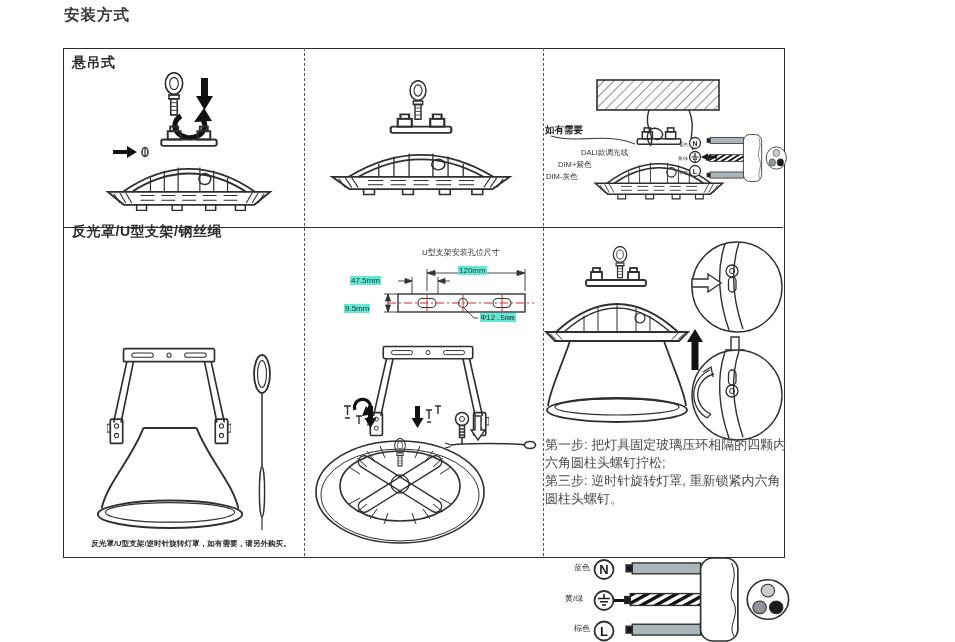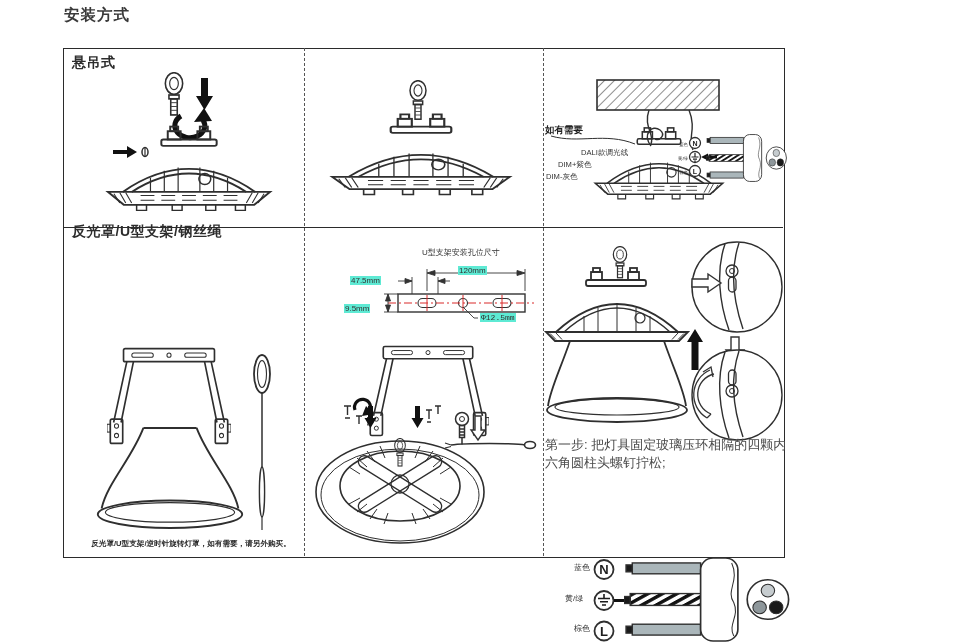--- a/index.html
+++ b/index.html
@@ -297,20 +297,21 @@
         <path d="M170,132 A27,27 0 0 0 167,180"></path>
         <path d="M174,136 A21,21 0 0 0 171,176"></path>
         <path d="M167,180 L171,176"></path>
         <path d="M163,134 L171,129 L173,139"></path>
       </g>
     </g>
   </svg>
 
   <div class="abs steps" style="left:545px;top:436px;">
     <div>第一步: 把灯具固定玻璃压环相隔的四颗内六角圆柱头螺钉拧松;</div>
+    <div>第三步: 逆时针旋转灯罩, 重新锁紧内六角圆柱头螺钉。</div>
   </div>
 
   <svg class="abs" style="left:558px;top:556px;" width="250" height="86" viewBox="0 0 250 86" font-family="Liberation Sans, DejaVu Sans, sans-serif">
     <circle cx="46" cy="13.5" r="9.5" fill="#fff" stroke="#2f2f2f" stroke-width="1.8"></circle>
     <circle cx="46" cy="44.5" r="9.5" fill="#fff" stroke="#2f2f2f" stroke-width="1.8"></circle>
     <circle cx="46" cy="75" r="9.5" fill="#fff" stroke="#2f2f2f" stroke-width="1.8"></circle>
     <text x="46" y="18" font-size="13" font-weight="bold" text-anchor="middle" fill="#1d1d1d">N</text>
     <g stroke="#1d1d1d" stroke-width="1.6" fill="none">
       <path d="M46,38 V42.5 M40,42.5 H52 M42,45.8 H50 M44,49 H48"></path>
     </g>

